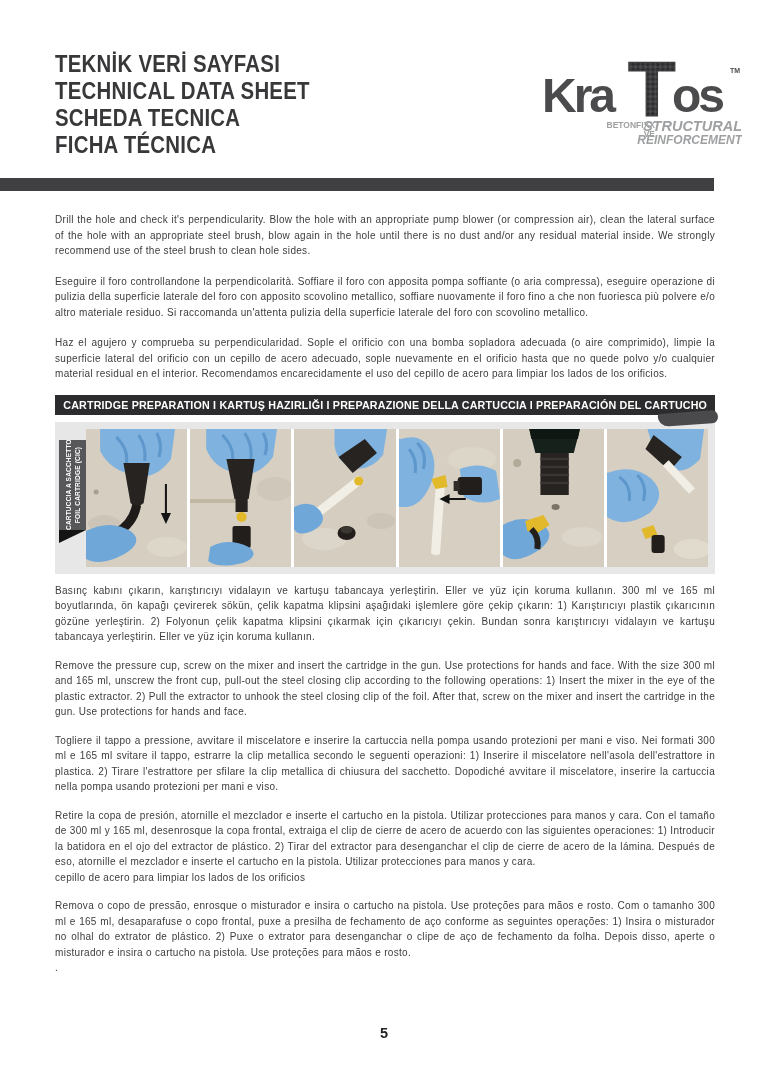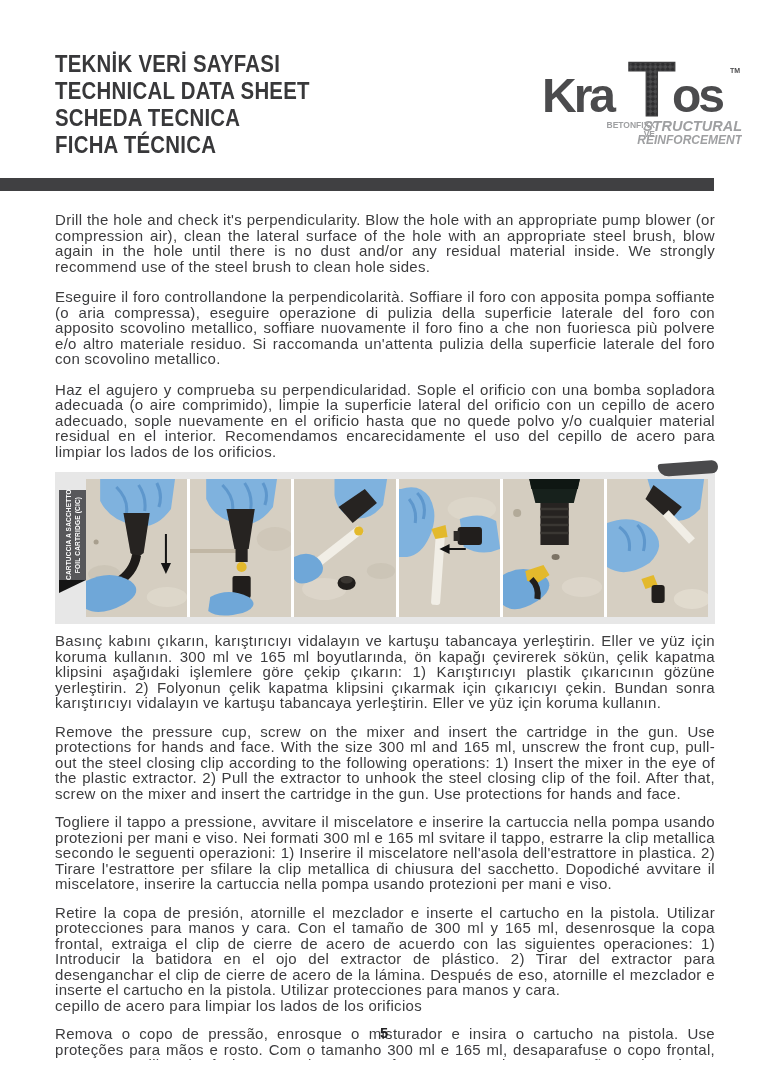--- a/index.html
+++ b/index.html
@@ -19,21 +19,21 @@
     letter-spacing:.3px; color:#38383a; white-space:nowrap;
   }
   .logo-wrap { position:absolute; right:26px; top:52px;text-decoration:underline; }
   .separator-bar {
     position:absolute; left:0; top:178px; width:714px; height:13px;
     background:#404042;
   }
   
   .content { position:absolute; left:55px; top:212px; width:660px; }
   .para {
-    font-size:15px; line-height:15.5px; letter-spacing:.3px;
+    font-size:10px; line-height:15.5px; letter-spacing:.3px;
     text-align:justify; white-space:pre-line; color:#3c3c3e;
     margin-bottom:14px;
   }
   .para.intro { margin-bottom:15px; }
   
   .banner {
     width:660px; height:20px; background:#2c2c2e; color:#ffffff;
     display:flex; align-items:center; justify-content:center;
     margin:0 0 7px 0;
   }
@@ -110,20 +110,23 @@
   </div>
 
   <div class="separator-bar"></div>
 
   <div class="content">
 
     <p class="para intro">Drill the hole and check it's perpendicularity. Blow the hole with an appropriate pump blower (or compression air), clean the lateral surface of the hole with an appropriate steel brush, blow again in the hole until there is no dust and/or any residual material inside. We strongly recommend use of the steel brush to clean hole sides.</p>
     <p class="para intro">Eseguire il foro controllandone la perpendicolarità. Soffiare il foro con apposita pompa soffiante (o aria compressa), eseguire operazione di pulizia della superficie laterale del foro con apposito scovolino metallico, soffiare nuovamente il foro fino a che non fuoriesca più polvere e/o altro materiale residuo. Si raccomanda un'attenta pulizia della superficie laterale del foro con scovolino metallico.</p>
     <p class="para intro" style="margin-bottom:13px">Haz el agujero y comprueba su perpendicularidad. Sople el orificio con una bomba sopladora adecuada (o aire comprimido), limpie la superficie lateral del orificio con un cepillo de acero adecuado, sople nuevamente en el orificio hasta que no quede polvo y/o cualquier material residual en el interior. Recomendamos encarecidamente el uso del cepillo de acero para limpiar los lados de los orificios.</p>
 
+    <div class="banner">
+      <span>CARTRIDGE PREPARATION I KARTUŞ HAZIRLIĞI I PREPARAZIONE DELLA CARTUCCIA I PREPARACIÓN DEL CARTUCHO</span>
+    </div>
 
     <div class="photo-panel">
       <div class="curl"></div>
       <div class="photo-tab">
         <div class="rot">
           <div>CARTUCCIA A SACCHETTO</div>
           <div>FOIL CARTRIDGE (CIC)</div>
         </div>
       </div>
       <div class="photo-tab-fold"></div>

